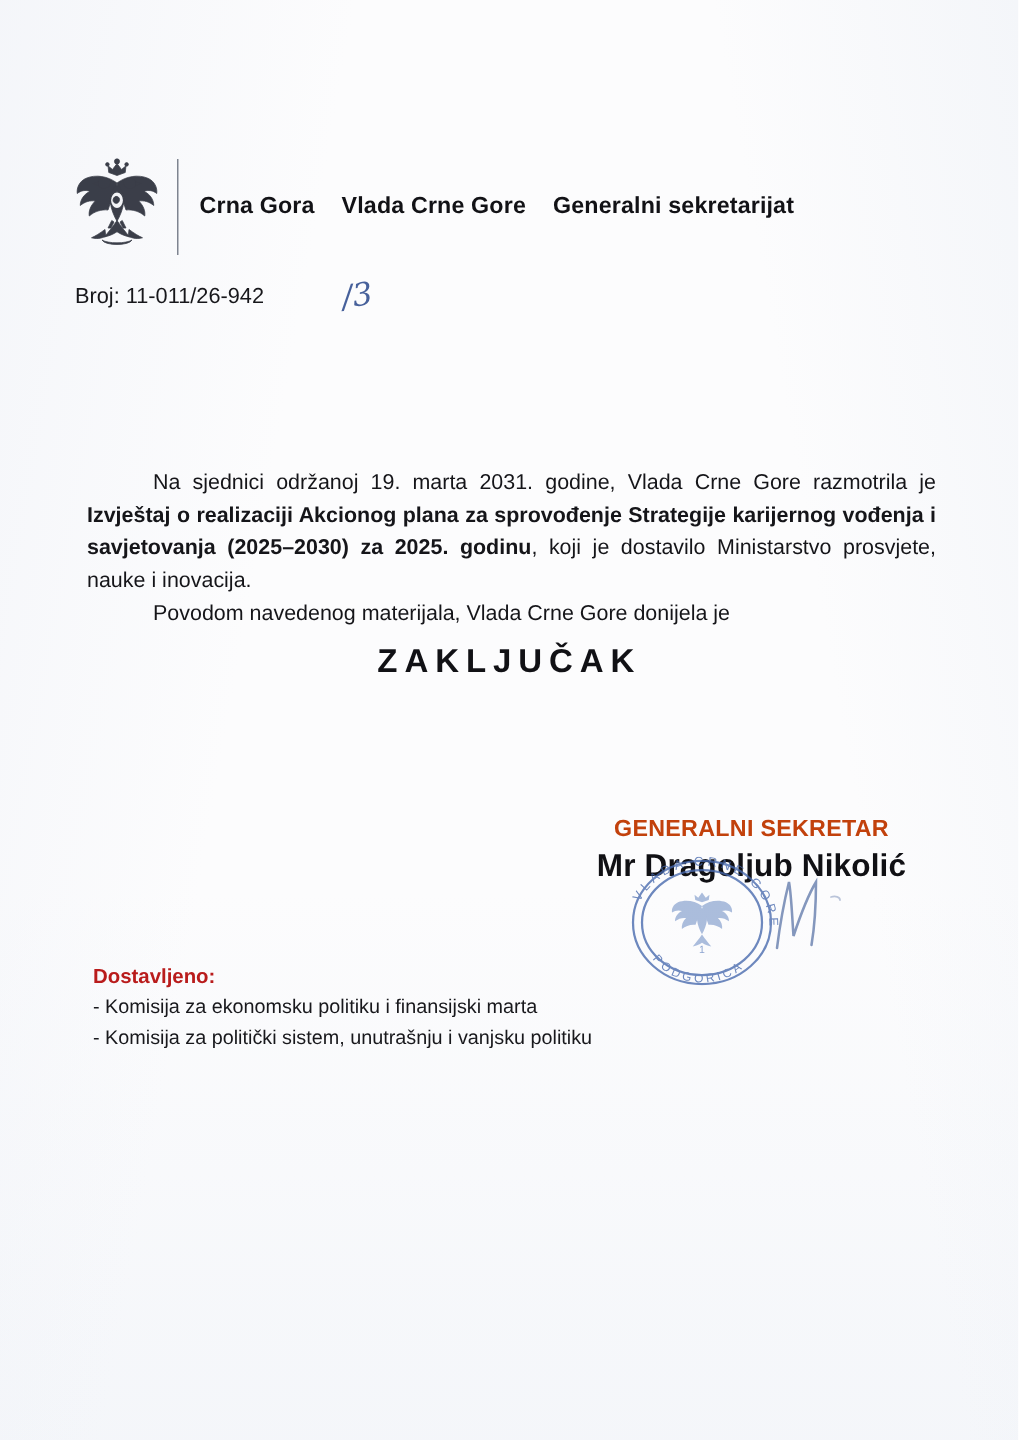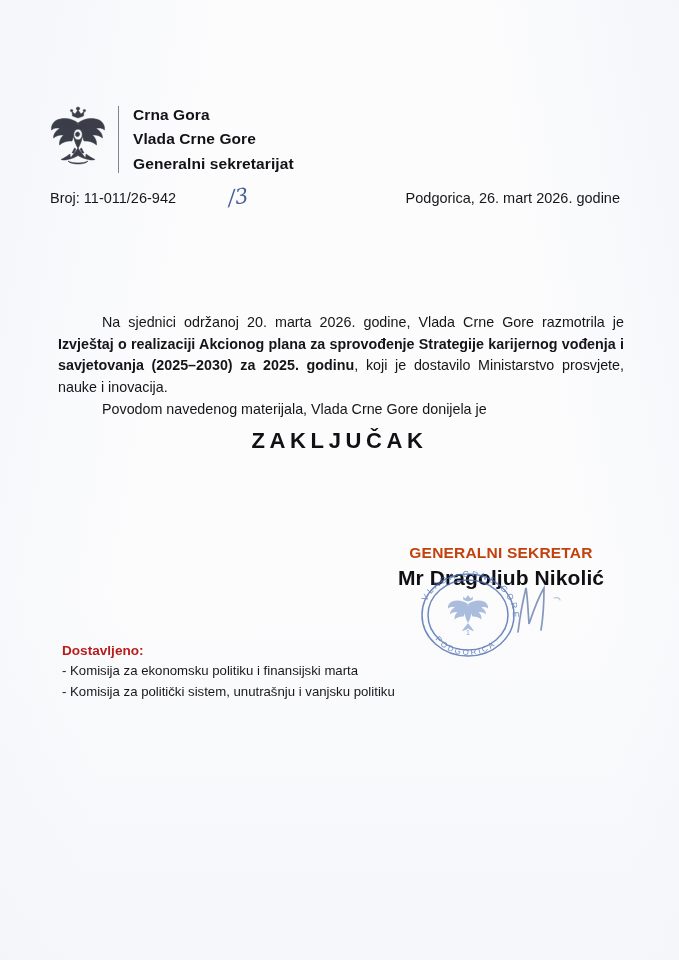--- a/index.html
+++ b/index.html
@@ -43,23 +43,23 @@
     opacity: 0.92;
   }
   .header-rule {
     width: 1px;
     align-self: stretch;
     margin: 2px 14px 2px 10px;
     background: #7e8490;
   }
   .org-lines {
     display: flex;
-    flex-direction: column;
+    flex-direction: row;
     justify-content: center;
-    gap: 2px;
+    gap: 18px;
   }
   .org-line {
     font-size: 15.5px;
     font-weight: bold;
     letter-spacing: 0.1px;
     line-height: 1.44;
     color: #121216;
   }
 
   
@@ -250,25 +250,24 @@
     <div class="org-lines">
       <div class="org-line">Crna Gora</div>
       <div class="org-line">Vlada Crne Gore</div>
       <div class="org-line">Generalni sekretarijat</div>
     </div>
   </div>
 
   <div class="refrow">
     <span class="ref-no">Broj: 11-011/26-942</span>
     <span class="ref-hand">/3</span>
-    <span class="place-date">Podgorica, 26. mart 2026. godine</span>
   </div>
 
   <div class="body-block">
-    <p class="para-indent"><span>Na sjednici održanoj 20. marta 2026. godine, Vlada Crne Gore razmotrila je </span><b>Izvještaj o realizaciji Akcionog plana za sprovođenje Strategije karijernog vođenja i savjetovanja (2025–2030) za 2025. godinu</b><span>, koji je dostavilo Ministarstvo prosvjete, nauke i inovacija.</span></p>
+    <p class="para-indent"><span>Na sjednici održanoj 19. marta 2031. godine, Vlada Crne Gore razmotrila je </span><b>Izvještaj o realizaciji Akcionog plana za sprovođenje Strategije karijernog vođenja i savjetovanja (2025–2030) za 2025. godinu</b><span>, koji je dostavilo Ministarstvo prosvjete, nauke i inovacija.</span></p>
     <p class="para-indent">Povodom navedenog materijala, Vlada Crne Gore donijela je</p>
   </div>
 
   <div class="conclusion-title">ZAKLJUČAK</div>
 
 
   <div class="signature-block">
     <div class="sig-title">GENERALNI SEKRETAR</div>
     <div class="sig-name">Mr Dragoljub Nikolić</div>
   </div>

